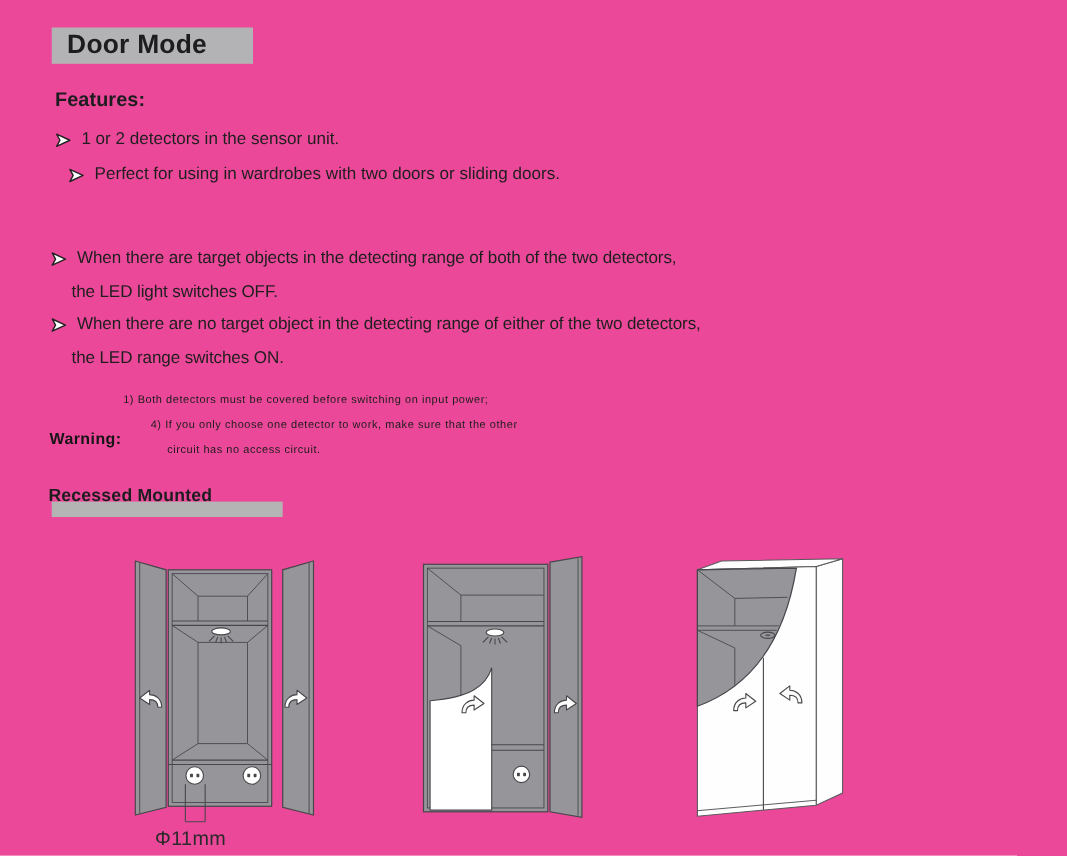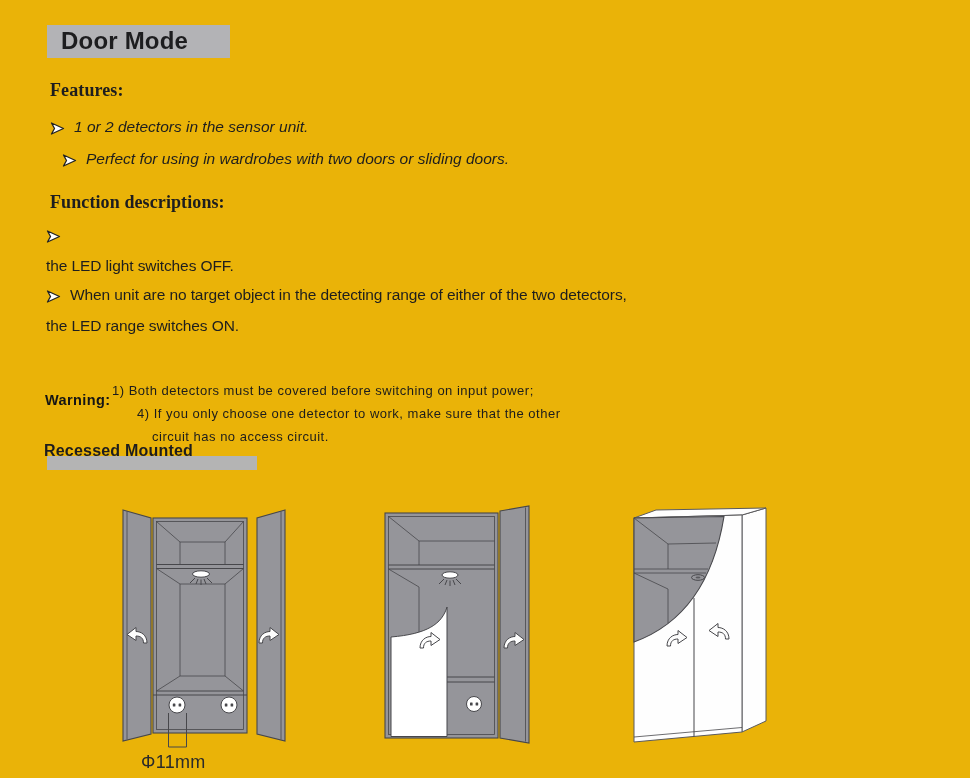--- a/index.html
+++ b/index.html
@@ -1,41 +1,41 @@
 <!DOCTYPE html>
 <html style="--header-bg: #b3b3b6; --section-bar: #b4b4b4; --wardrobe-gray: #95959a; --line: #47474b; --text: #1e1e1e;"><head>
 <meta charset="utf-8">
 <style>
   * { margin:0; padding:0; box-sizing:border-box; }
   html,body { background:#ffffff; }
-  .page { position:relative; width:970px; height:778px; background:#eab308; overflow:hidden;
+  .page { position:relative; width:970px; height:778px; background:#ec4899; overflow:hidden;
           font-family:"Liberation Sans", sans-serif; color:#1e1e1e; }
   .abs { position:absolute; }
 
   .title-bar { left:47px; top:25px; width:183px; height:33px; background:var(--header-bg,#b3b3b6); }
   .title-bar span { display:block; padding-left:14px; font-size:24px; font-weight:bold;
                     line-height:32px; color:#1d1d1f; letter-spacing:.2px; }
 
-  .h2 { font-size:18px; font-weight:bold; color:#1d1d1f; letter-spacing:.1px;font-family:Liberation Serif, serif; }
+  .h2 { font-size:18px; font-weight:bold; color:#1d1d1f; letter-spacing:.1px; }
   .features-heading { left:50px; top:80px; }
   .function-heading { left:50px; top:192px; }
 
   .bullet-row { display:flex; align-items:flex-start; }
   .marker { flex:0 0 auto; margin-top:3px; margin-right:9px; }
-  .body-text { font-size:15.5px; color:#1e1e1e;font-style:italic; }
+  .body-text { font-size:15.5px; color:#1e1e1e; }
   .feat-1 { left:50px; top:118px; }
   .feat-2 { left:62px; top:150px; }
 
   .fn-item-1 { left:46px; top:226px; }
   .fn-item-2 { left:46px; top:286px; }
   .fn-text { font-size:15.5px; color:#1e1e1e; letter-spacing:-0.1px; }
-  .fn-line2 { margin-top:10px; }
+  .fn-line2 { margin-left:19px; margin-top:10px; }
 
   .warning-label { left:45px; top:357px; font-size:14.5px; font-weight:bold; letter-spacing:.4px; color:#151515;margin-top:35px; }
-  .warn-text { font-size:13px; letter-spacing:.5px; color:#1c1c1c;margin-top:25px; }
+  .warn-text { font-size:10px; letter-spacing:.5px; color:#1c1c1c; }
   .warn-1 { left:112px; top:358px; }
   .warn-2 { left:137px; top:381px; }
   .warn-3 { left:152px; top:404px; }
 
   .section-bar { left:47px; top:456px; width:210px; height:14px; background:var(--section-bar,#b4b4b4); }
   .section-heading { left:44px; top:442px; font-size:16px; font-weight:bold; color:#1d1d1f; letter-spacing:.2px; }
 
   .diagrams { left:0; top:490px; width:897px; height:288px; }
   .w1 { left:122px; top:15px; }
   .w2 { left:383px; top:15px; }
@@ -72,41 +72,41 @@
 
   <div class="abs bullet-row feat-2">
     <span class="marker">
       <svg width="15" height="13" viewBox="0 0 15 13">
           <path d="M1.5,12 L13.5,6.5 L1.5,1 L4.5,6.5 Z" fill="#fff" stroke="#222" stroke-width="1.3" stroke-linejoin="round"></path>
         </svg>
     </span>
     <span class="body-text">Perfect for using in wardrobes with two doors or sliding doors.</span>
   </div>
 
-  <div class="abs h2 function-heading">Function descriptions:</div>
 
   <div class="abs fn-item-1">
     <div class="bullet-row">
       <span class="marker">
         <svg width="15" height="13" viewBox="0 0 15 13">
             <path d="M1.5,12 L13.5,6.5 L1.5,1 L4.5,6.5 Z" fill="#fff" stroke="#222" stroke-width="1.3" stroke-linejoin="round"></path>
           </svg>
       </span>
+      <span class="fn-text">When there are target objects in the detecting range of both of the two detectors,</span>
     </div>
     <div class="fn-line2 fn-text">the LED light switches OFF.</div>
   </div>
 
   <div class="abs fn-item-2">
     <div class="bullet-row">
       <span class="marker">
         <svg width="15" height="13" viewBox="0 0 15 13">
             <path d="M1.5,12 L13.5,6.5 L1.5,1 L4.5,6.5 Z" fill="#fff" stroke="#222" stroke-width="1.3" stroke-linejoin="round"></path>
           </svg>
       </span>
-      <span class="fn-text">When unit are no target object in the detecting range of either of the two detectors,</span>
+      <span class="fn-text">When there are no target object in the detecting range of either of the two detectors,</span>
     </div>
     <div class="fn-line2 fn-text">the LED range switches ON.</div>
   </div>
 
   <div class="abs warning-label">Warning:</div>
   <div class="abs warn-text warn-1">1) Both detectors must be covered before switching on input power;</div>
   <div class="abs warn-text warn-2">4) If you only choose one detector to work, make sure that the other</div>
   <div class="abs warn-text warn-3">circuit has no access circuit.</div>
 
   <div class="abs section-bar"></div>

